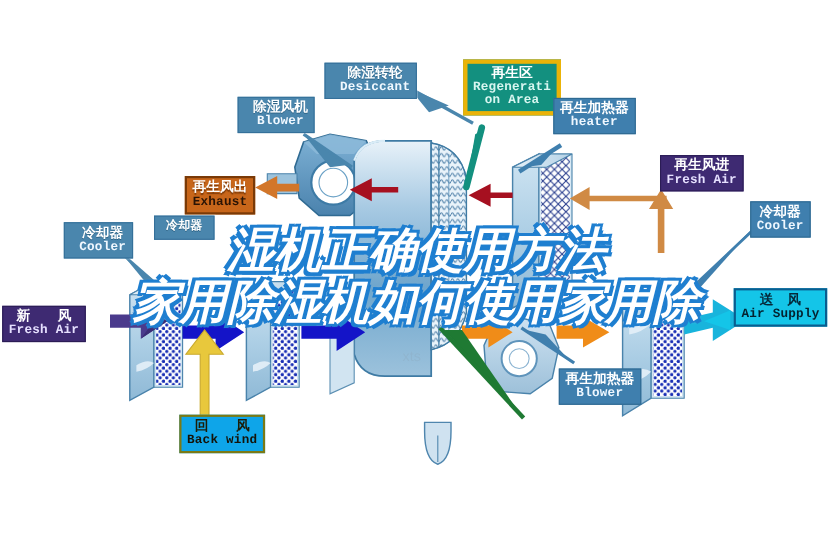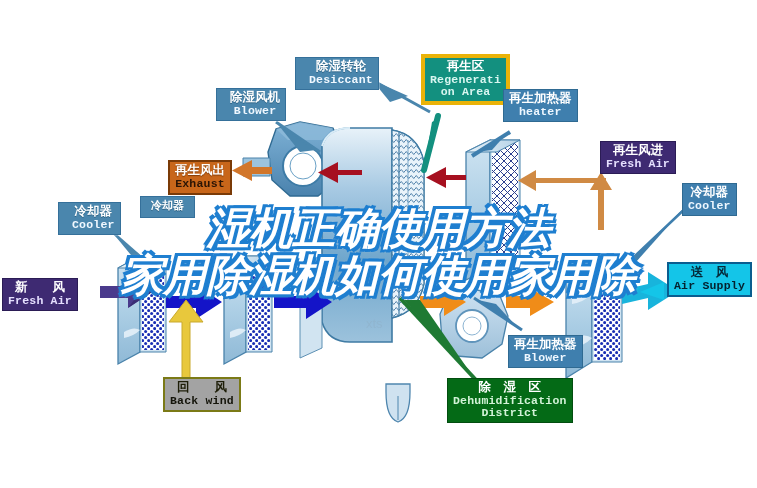--- a/index.html
+++ b/index.html
@@ -61,21 +61,21 @@
   .sty-green .en{color:#d3f3d8;}
 
   .sty-purple{background:#3e2a72;border:1px solid #2b1c55;}
   .sty-purple .cn{color:#ffffff;}
   .sty-purple .en{color:#e6e0ff;}
 
   .sty-orange{background:#c8661a;border:2px solid #7a3a07;margin-top:10px;}
   .sty-orange .cn{color:#ffffff;text-shadow:0 1px 1px #7d3a08;}
   .sty-orange .en{color:#2a1405;}
 
-  .sty-yellow{background:#a3a3a3;border:2px solid #7b7a16;}
+  .sty-yellow{background:#0ea5e9;border:2px solid #7b7a16;}
   .sty-yellow .cn{color:#1d1d07;}
   .sty-yellow .en{color:#14140a;}
 
   .sty-cyan{background:#14c5e8;border:2px solid #0a5d8f;}
   .sty-cyan .cn{color:#052a3a;}
   .sty-cyan .en{color:#04222f;}
 
   
   #headline{
     position:absolute;
@@ -360,25 +360,20 @@
     <div class="lbl sty-yellow" style="left:163px;top:377px;">
       <span class="cn">回　　风</span>
       <span class="en">Back wind</span>
     </div>
 
     <div class="lbl sty-blue2" style="left:508px;top:335px;">
       <span class="cn">再生加热器</span>
       <span class="en">Blower</span>
     </div>
 
-    <div class="lbl sty-green" style="left:447px;top:378px;">
-      <span class="cn">除　湿　区</span>
-      <span class="en">Dehumidification</span>
-      <span class="en">District</span>
-    </div>
 
     <div class="lbl sty-cyan" style="left:667px;top:262px;">
       <span class="cn">送　风</span>
       <span class="en">Air Supply</span>
     </div>
 
     <div id="headline">
       <span class="ln ln2">湿机正确使用方法</span>
       <span class="ln">家用除湿机如何使用家用除</span>
     </div>

